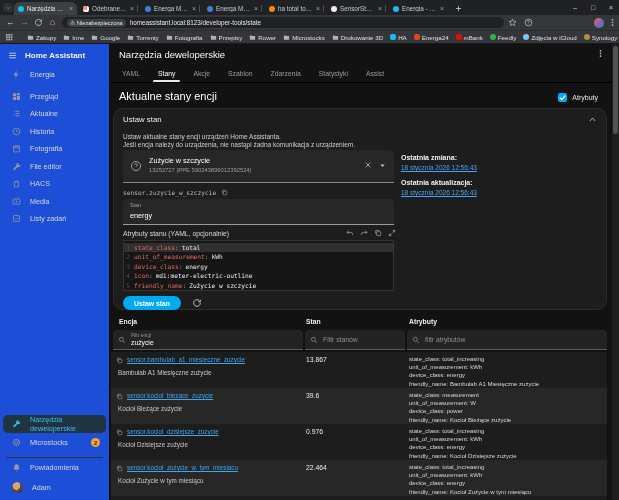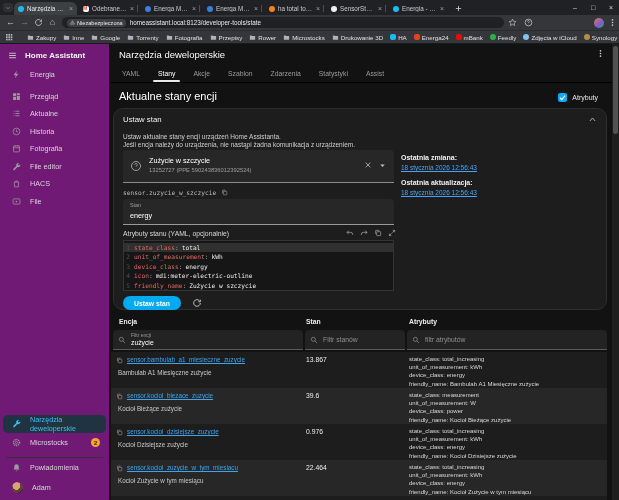--- a/index.html
+++ b/index.html
@@ -35,21 +35,21 @@
   #urltext { font-size:6.3px; color:#e8eaed; white-space:nowrap; }
   #avatar-browser { position:absolute; top:2.5px; width:10px; height:10px; border-radius:50%; background:linear-gradient(135deg,#e07b39,#7b5cd6 60%,#2bb24c); }
 
   #bookmarks { position:absolute; left:0; top:30px; width:619px; height:14px; background:#35363a; border-top:1px solid #2a2b2e; border-bottom:1px solid #1a1a1a; display:flex; align-items:center; gap:7px; padding:0 5px; overflow:hidden; }
   .bm { display:flex; align-items:center; gap:2px; font-size:6.2px; color:#dfe1e5; white-space:nowrap; }
   .bmfold { width:7px; height:7px; color:#aeb3ba; }
   .bmsite { width:6px; height:6px; border-radius:2px; }
   .bmbar-sep { width:1px; height:8px; background:#55585c; }
 
   
-  #sidebar { position:absolute; left:0; top:44px; width:110px; height:456px; background:#701a75; border-right:1px solid #0c0c0c; }
+  #sidebar { position:absolute; left:0; top:44px; width:110px; height:456px; background:#1d4ed8; border-right:1px solid #0c0c0c; }
   #sb-head { display:flex; align-items:center; gap:8px; height:22px; padding-left:8px; color:#f2f2f2; font-size:8px; font-weight:bold; }
   .sbitem { display:flex; align-items:center; gap:9px; height:17.5px; padding-left:9px; margin:0 3px; border-radius:5px; color:#d7d7d7; font-size:7.2px; }
   .sbitem .ic { width:9px; height:9px; color:#9b9b9b; }
   .sbitem.active { background:#1f3341; color:#41bdf5; }
   .sbitem.active .ic { color:#41bdf5; }
   .badge { margin-left:auto; margin-right:6px; background:#f5a623; color:#1b1b1b; font-size:5.8px; font-weight:bold; width:9px; height:9px; border-radius:50%; display:flex; align-items:center; justify-content:center; }
   #sb-divider { height:1px; background:#333; margin:4px 6px; }
   #avatar-user { width:11px; height:11px; border-radius:50%; background:radial-gradient(circle at 40% 35%,#d9a07a 0 40%,#5b4632 41% 70%,#2e2a25 71%); flex:0 0 auto; }
 
   
@@ -519,21 +519,29 @@
           </svg>
         </span>
         <span>HACS</span>
       </div>
     <div class="sbitem">
         <span class="ic">
           <svg>
             <use href="#i-media"></use>
           </svg>
         </span>
-        <span>File</span>
+        <span>Media</span>
+      </div>
+    <div class="sbitem">
+        <span class="ic">
+          <svg>
+            <use href="#i-tasks"></use>
+          </svg>
+        </span>
+        <span>Listy zadań</span>
       </div>
 
     <div class="sbitem active abs" style="left:0;right:0;top:371px">
         <span class="ic">
           <svg>
             <use href="#i-wrench"></use>
           </svg>
         </span>
         <span>Narzędzia deweloperskie</span>
       </div>

